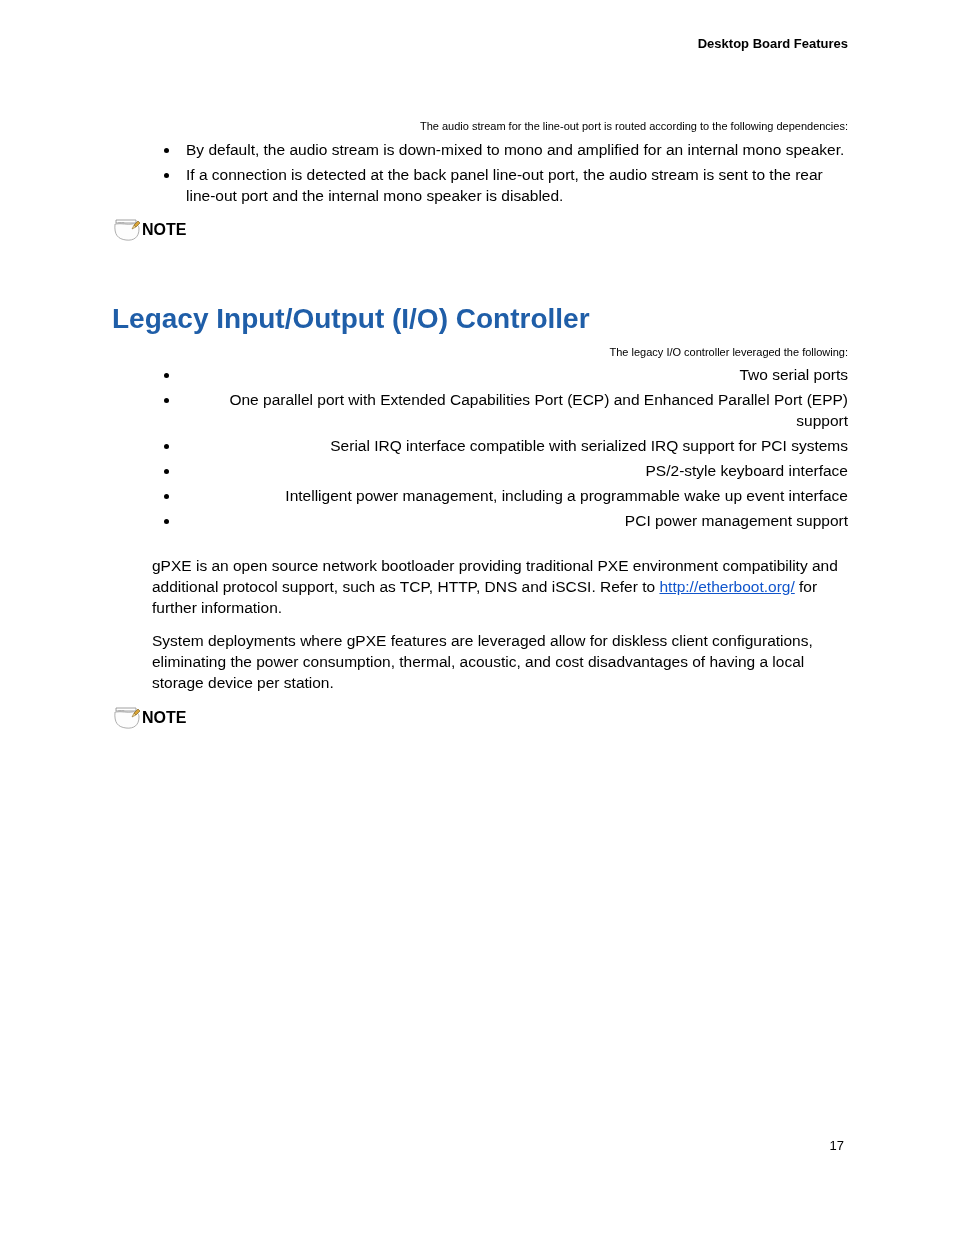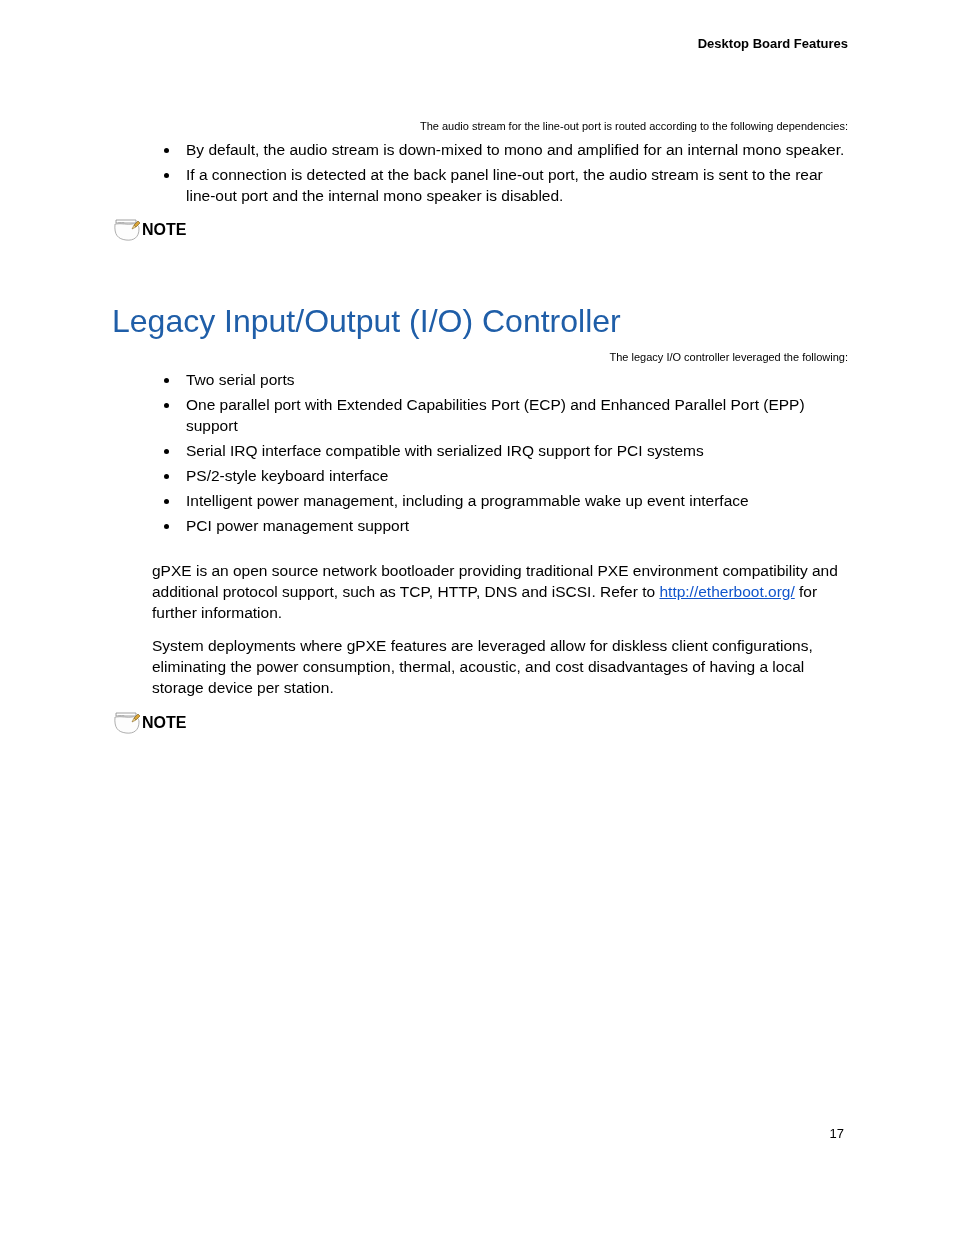--- a/index.html
+++ b/index.html
@@ -51,37 +51,37 @@
     position: relative;
     flex-shrink: 0;
   }
   .note-icon svg { display: block; }
   .note-label {
     font-weight: bold;
     font-size: 16px;
   }
   h1.section {
     color: #1f5ea8;
-    font-size: 32px;
-    font-weight: normal;
+    font-size: 28px;
+    font-weight: bold;
     margin: 0 0 10px 0;
   }
   .para {
     font-size: 15.5px;
     line-height: 1.35;
     margin-left: 40px;
     margin-bottom: 12px;
   }
   a.link {
     color: #1155cc;
     text-decoration: underline;
   }
   .page-number {
     position: absolute;
-    bottom: 32px;
+    bottom: 20px;
     right: 110px;
     font-size: 13px;
   }
 </style>
 </head>
 <body>
 
 <div class="page">
 
   <div class="header">Desktop Board Features</div>
@@ -101,21 +101,21 @@
         <path d="M3 7 C 2 18, 6 22, 14 23 C 22 24, 27 20, 27 12 C 27 8, 24 6, 20 7 C 16 8, 10 6, 3 7 Z" fill="#fdfdfd" stroke="#999" stroke-width="0.8"></path>
         <path d="M22 8 L26 4 L28 6 L24 10 Z" fill="#d9a437" stroke="#7a5a12" stroke-width="0.6"></path>
         <path d="M22 8 L20 12 L24 10 Z" fill="#f2d48a" stroke="#7a5a12" stroke-width="0.5"></path>
       </svg>
     </span>
     <span class="note-label">NOTE</span>
   </div>
 
   <h1 class="section">Legacy Input/Output (I/O) Controller</h1>
   <div class="body-text">The legacy I/O controller leveraged the following:</div>
-  <ul class="bullets" style="margin-bottom:24px;">
+  <ul class="bullets" style="margin-bottom:24px;text-align:right;">
     <li>Two serial ports</li>
     <li>One parallel port with Extended Capabilities Port (ECP) and Enhanced Parallel Port (EPP) support</li>
     <li>Serial IRQ interface compatible with serialized IRQ support for PCI systems</li>
     <li>PS/2-style keyboard interface</li>
     <li>Intelligent power management, including a programmable wake up event interface</li>
     <li>PCI power management support</li>
   </ul>
 
 
 

